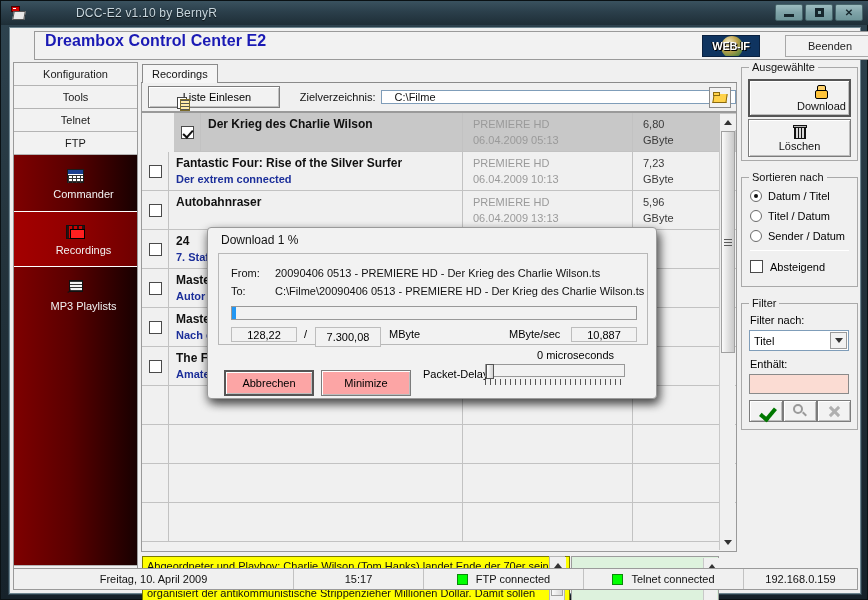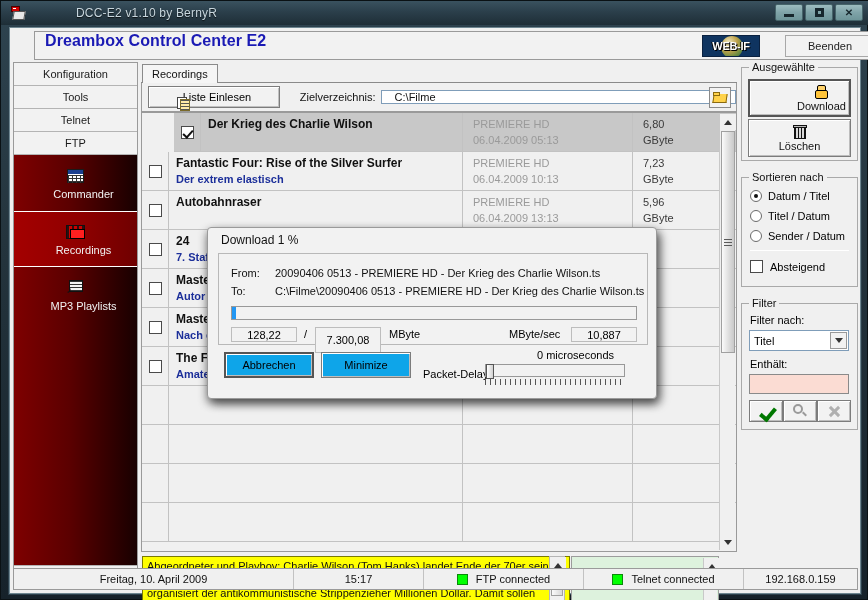--- a/index.html
+++ b/index.html
@@ -415,34 +415,34 @@
     background:#f2f2f2; border:1px solid #999;
   }
   #dlg-progress .bar { height:100%; background:#2196f3; width:2%; }
   #dlg-num-cur {
     position:absolute; left:12px; top:73px; width:66px; height:15px;
     border:1px solid #bdbdbd; background:#f2f2f2;
     display:flex;align-items:center;justify-content:center; font-size:11px;
   }
   #dlg-slash { position:absolute; left:85px; top:74px; font-size:11px; }
   #dlg-num-tot {
-    position:absolute; left:96px; top:73px; width:66px; height:26px;
+    position:absolute; left:96px; top:73px; width:66px; height:20px;
     border:1px solid #bdbdbd; background:#f2f2f2;
     display:flex;align-items:center;justify-content:center; font-size:11px;
   }
   #dlg-mbyte { position:absolute; left:170px; top:74px; font-size:11px; }
   #dlg-mbps-lbl { position:absolute; left:290px; top:74px; font-size:11px; }
   #dlg-mbps-val {
     position:absolute; left:352px; top:73px; width:66px; height:15px;
     border:1px solid #bdbdbd; background:#f2f2f2;
     display:flex;align-items:center;justify-content:center; font-size:11px;
   }
   .dlgbtn {
-    position:absolute; top:124px; height:26px;
-    background:#0ea5e9; border:1px solid #7c7c7c;
+    position:absolute; top:142px; height:26px;
+    background:#fca5a5; border:1px solid #7c7c7c;
     box-shadow: inset 1px 1px 0 #ffffff, inset -1px -1px 0 #bdbdbd;
     display:flex;align-items:center;justify-content:center; font-size:11px;
   }
   #dlg-abbrechen { left:16px; width:90px; border:2px solid #555; }
   #dlg-minimize { left:113px; width:90px; }
   #dlg-pd-label { position:absolute; left:215px; top:140px; font-size:11px; }
   #dlg-pd-text { position:absolute; left:290px; top:121px; width:155px; text-align:center; font-size:11px;}
   #dlg-slider {
     position:absolute; left:277px; top:136px; width:140px; height:13px;
     border:1px solid #999; background:#f2f2f2;
@@ -565,21 +565,21 @@
             <div class="s2">GByte</div>
           </div>
         </div>
 
         <div class="lrow">
           <div class="cbcell">
               <div class="cbx"></div>
             </div>
           <div class="titlecell">
             <div class="t1">Fantastic Four: Rise of the Silver Surfer</div>
-            <div class="t2">Der extrem elastisch</div>
+            <div class="t2">Der extrem connected</div>
           </div>
           <div class="chancell">
             <div class="c1">PREMIERE HD</div>
             <div class="c2">06.04.2009 10:13</div>
           </div>
           <div class="sizecell">
             <div class="s1">7,23</div>
             <div class="s2">GByte</div>
           </div>
         </div>

